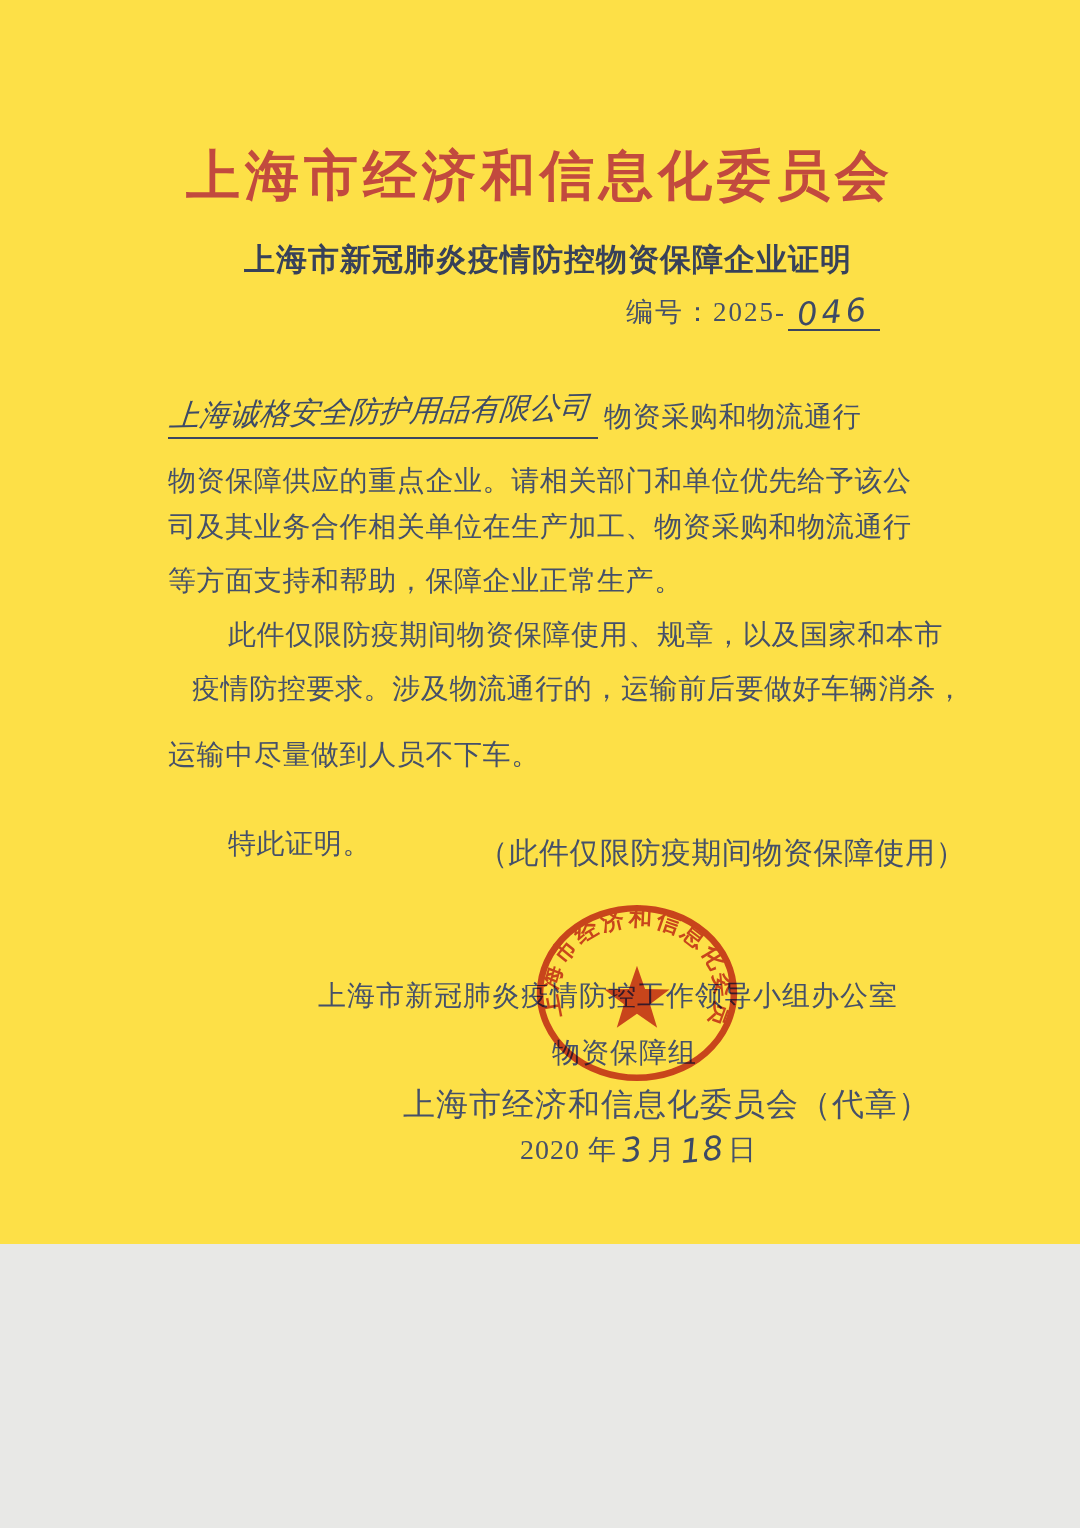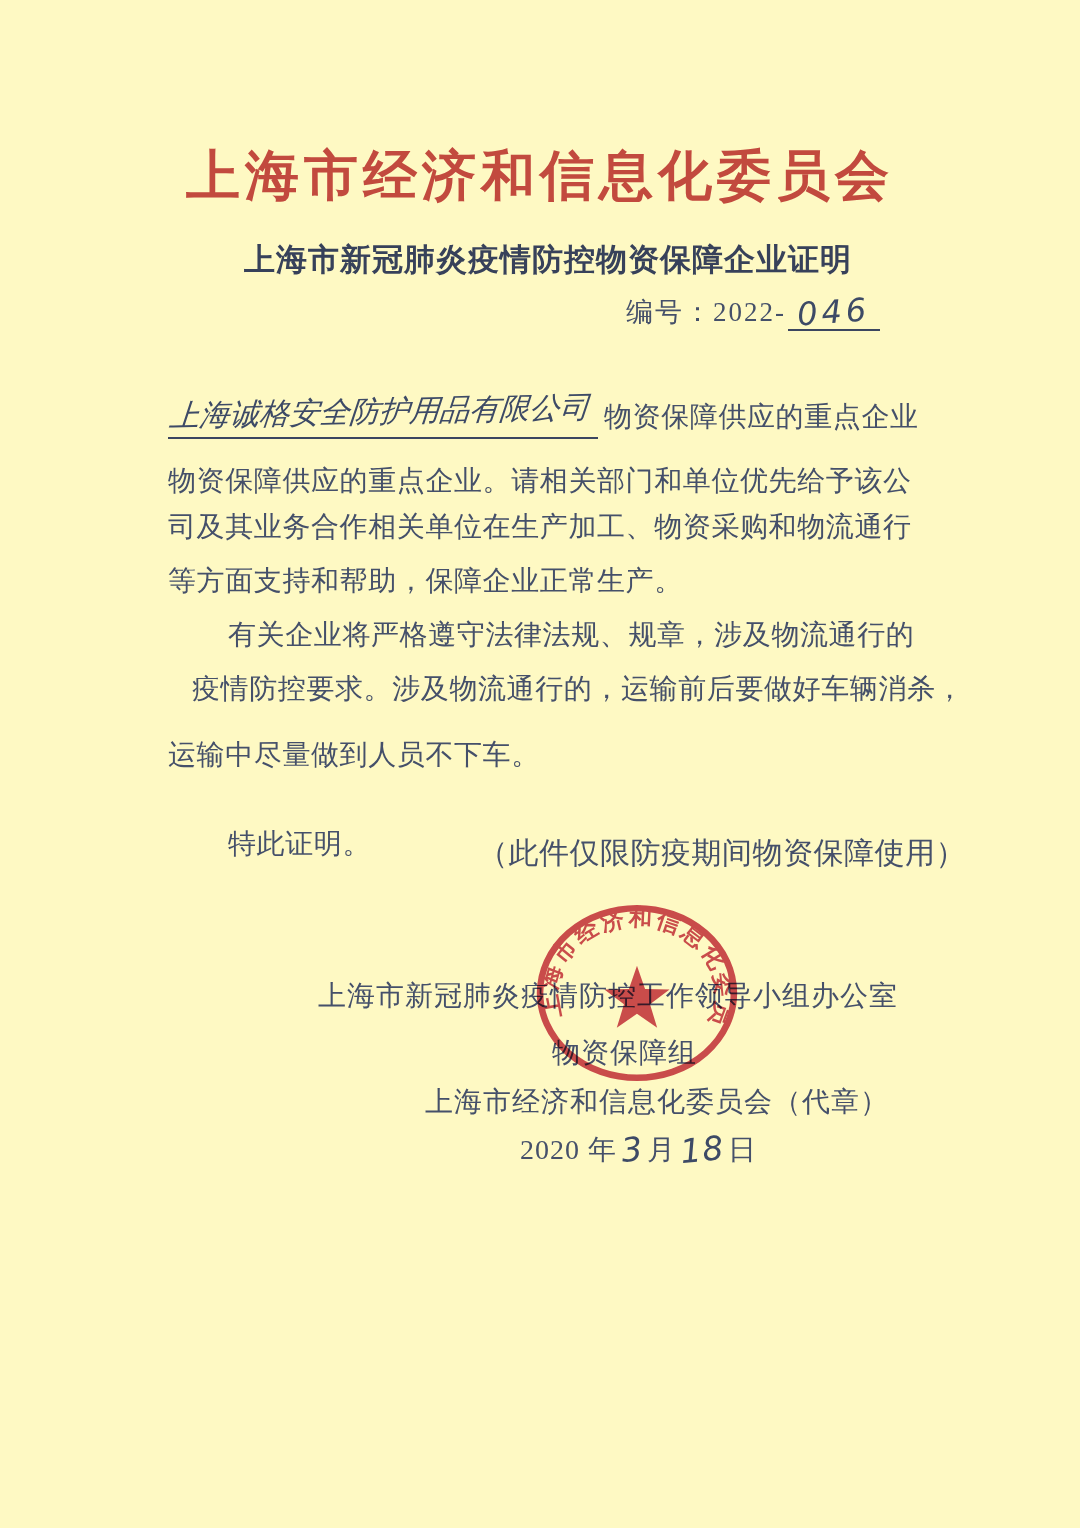--- a/index.html
+++ b/index.html
@@ -1,21 +1,21 @@
 <!DOCTYPE html>
 <html><head>
 <meta charset="utf-8">
 <style>
   html, body { margin: 0; padding: 0; background: #e8e8e6; }
   .page {
     position: relative;
     width: 1080px;
-    height: 1528px;
+    height: 1244px;
     margin: 0 auto;
-    background: #fef9c3;
+    background: #fde047;
     overflow: hidden;
     font-family: "Liberation Serif", "DejaVu Serif", serif;
     color: #45506a;
   }
   .abs { position: absolute; white-space: nowrap; }
 
   .issuer-title {
     top: 140px; left: 0; width: 100%;
     text-align: center;
     font-size: 54px; font-weight: bold;
@@ -70,52 +70,52 @@
     letter-spacing: 0px;
     transform: rotate(-1.2deg) skewX(-6deg);
     transform-origin: left bottom;
   }
   .hw-date { font-size: 33px; transform: rotate(-6deg) translateY(2px); padding: 0 4px; }
 
   .note-line { top: 833px; left: 478px; font-size: 30px; letter-spacing: 0.5px; }
 
   .sig-line1 { top: 977px; left: 318px; font-size: 28px; letter-spacing: 1px; }
   .sig-line2 { top: 1034px; left: 552px; font-size: 28px; letter-spacing: 1px; }
-  .sig-line3 { top: 1083px; left: 425px; font-size: 28px; letter-spacing: 1px; }
+  .sig-line3 { top: 1083px; left: 403px; font-size: 32px; letter-spacing: 1px; }
   .date-line { top: 1128px; left: 520px; font-size: 28px; letter-spacing: 1px; }
 
   .stamp {
     position: absolute;
     top: 901px; left: 534px;
     width: 210px; height: 188px;
     mix-blend-mode: multiply;
     opacity: 0.9;
   }
 </style>
 </head>
 <body>
 
 <div class="page">
 
   <h1 class="abs issuer-title">上海市经济和信息化委员会</h1>
 
   <h2 class="abs doc-title">上海市新冠肺炎疫情防控物资保障企业证明</h2>
 
   <div class="abs serial-line">
-    <span>编号：</span><span>2022-</span><span class="serial-slot"><span class="hw hw-serial">046</span></span>
+    <span>编号：</span><span>2025-</span><span class="serial-slot"><span class="hw hw-serial">046</span></span>
   </div>
 
   <div class="abs body-line" style="top:396px;">
-    <span class="name-slot"><span class="hw hw-name">上海诚格安全防护用品有限公司</span></span><span>物资保障供应的重点企业</span>
+    <span class="name-slot"><span class="hw hw-name">上海诚格安全防护用品有限公司</span></span><span>物资采购和物流通行</span>
   </div>
   <div class="abs body-line" style="top:453px;margin-top:8px;">物资保障供应的重点企业。请相关部门和单位优先给予该公</div>
   <div class="abs body-line" style="top:561px;">等方面支持和帮助，保障企业正常生产。</div>
   <div class="abs body-line" style="top:507px;">司及其业务合作相关单位在生产加工、物资采购和物流通行</div>
 
-  <div class="abs body-line indent" style="top:615px;">有关企业将严格遵守法律法规、规章，涉及物流通行的</div>
+  <div class="abs body-line indent" style="top:615px;">此件仅限防疫期间物资保障使用、规章，以及国家和本市</div>
   <div class="abs body-line" style="top:669px;margin-left:24px;">疫情防控要求。涉及物流通行的，运输前后要做好车辆消杀，</div>
   <div class="abs body-line" style="top:735px;">运输中尽量做到人员不下车。</div>
 
   <div class="abs body-line indent" style="top:777px;margin-top:47px;">特此证明。</div>
 
   <div class="abs note-line">（此件仅限防疫期间物资保障使用）</div>
 
   <div class="abs sig-line1">上海市新冠肺炎疫情防控工作领导小组办公室</div>
   <div class="abs sig-line2">物资保障组</div>
   <div class="abs sig-line3">上海市经济和信息化委员会（代章）</div>

